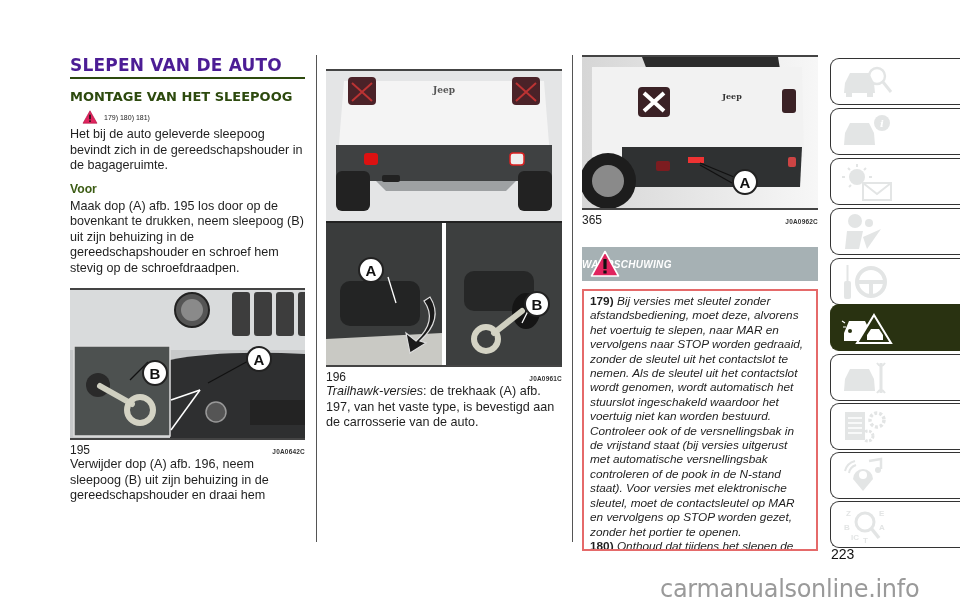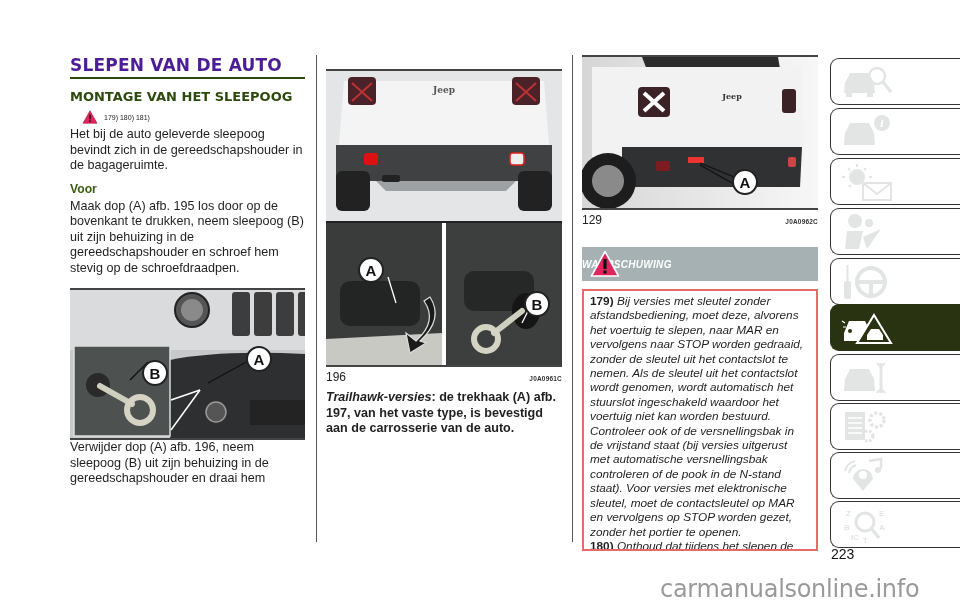--- a/index.html
+++ b/index.html
@@ -81,20 +81,24 @@
       <circle cx="28" cy="95" r="12" fill="#2a2a2a"></circle>
       <path d="M30 96 L62 114" stroke="#cfcfc0" stroke-width="6" stroke-linecap="round"></path>
       <circle cx="70" cy="120" r="13" fill="none" stroke="#d4d3c4" stroke-width="6"></circle>
       <line x1="101" y1="140" x2="130" y2="100" stroke="#fff" stroke-width="1.5"></line>
       <line x1="101" y1="110" x2="130" y2="100" stroke="#fff" stroke-width="1.5"></line>
       <line x1="60" y1="90" x2="78" y2="72" stroke="#111" stroke-width="1.2"></line>
       <line x1="138" y1="93" x2="180" y2="70" stroke="#111" stroke-width="1.2"></line>
     </svg>
     <div class="label-circle" style="left:176px; top:56px;">A</div>
     <div class="label-circle" style="left:72px; top:70px;">B</div>
+  </div>
+  <div class="caption">
+    <span class="num">195</span>
+    <span class="code">J0A0642C</span>
   </div>
 
   <div class="p">Verwijder dop (A) afb. 196, neem sleepoog (B) uit zijn behuizing in de gereedschapshouder en draai hem</div>
 </div>
 
 <div class="col col2">
 
   <div class="fig" style="margin-top:14px; height:298px;">
     <svg width="236" height="294" viewBox="0 0 236 294">
       <rect width="236" height="150" fill="#e4e5e6"></rect>
@@ -125,21 +129,21 @@
       <line x1="62" y1="206" x2="70" y2="232" stroke="#fff" stroke-width="1.3"></line>
       <line x1="204" y1="236" x2="196" y2="252" stroke="#fff" stroke-width="1.3"></line>
     </svg>
     <div class="label-circle" style="left:32px; top:186px;">A</div>
     <div class="label-circle" style="left:198px; top:220px;">B</div>
   </div>
   <div class="caption">
     <span class="num">196</span>
     <span class="code">J0A0961C</span>
   </div>
-  <div class="p" style="margin-top:6px;font-weight:bold;">
+  <div class="p" style="margin-top:0;">
     <i>Trailhawk-versies</i><span>: de trekhaak (A) afb. 197, van het vaste type, is bevestigd aan de carrosserie van de auto.</span>
   </div>
 </div>
 
 <div class="col col3">
   <div class="fig" style="height:155px; border-top:2px solid #444;">
     <svg width="236" height="151" viewBox="0 0 236 151">
       <rect width="236" height="151" fill="#f0f0f0"></rect>
       <path d="M0 0 L236 0 L236 151 L0 151 Z" fill="url(#g197)"></path>
       <defs>
@@ -159,21 +163,21 @@
       <rect x="106" y="100" width="16" height="6" fill="#e33"></rect>
       <rect x="206" y="100" width="8" height="10" rx="2" fill="#c44"></rect>
       <circle cx="26" cy="124" r="28" fill="#1d1d1d"></circle>
       <circle cx="26" cy="124" r="16" fill="#8a8a8a"></circle>
       <line x1="118" y1="106" x2="152" y2="120" stroke="#111" stroke-width="1.2"></line>
       <line x1="118" y1="108" x2="150" y2="126" stroke="#111" stroke-width="1.2"></line>
     </svg>
     <div class="label-circle" style="left:150px; top:112px;">A</div>
   </div>
   <div class="caption">
-    <span class="num">129</span>
+    <span class="num">365</span>
     <span class="code">J0A0962C</span>
   </div>
 
   <div class="warnband">
     <svg class="tri" viewBox="0 0 30 28">
       <path d="M15 1.5 L28.5 26 L1.5 26 Z" fill="#e0245e" stroke="#fff" stroke-width="1.6" stroke-linejoin="round"></path>
       <rect x="13.4" y="9" width="3.2" height="10" fill="#111"></rect>
       <rect x="13.4" y="20.5" width="3.2" height="3" fill="#111"></rect>
     </svg>
     <div class="title">WAARSCHUWING</div>

